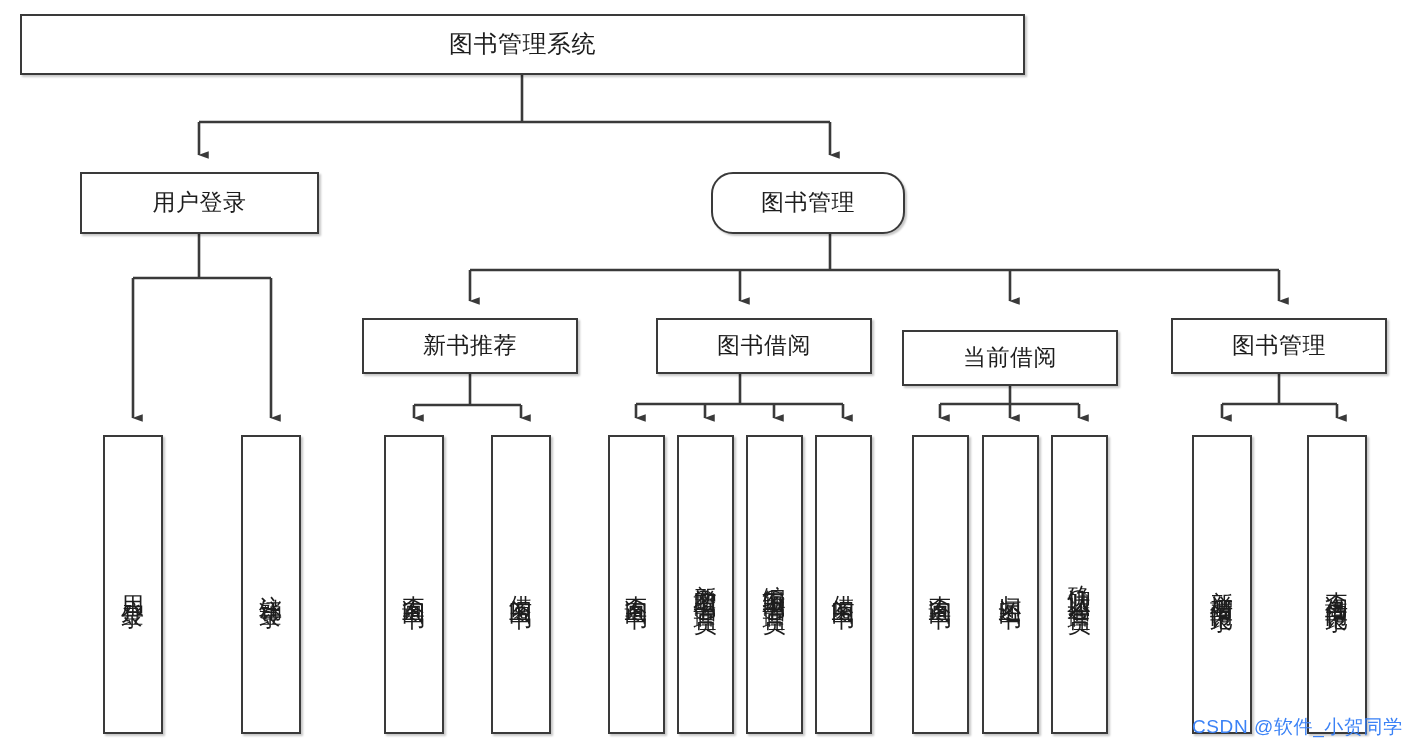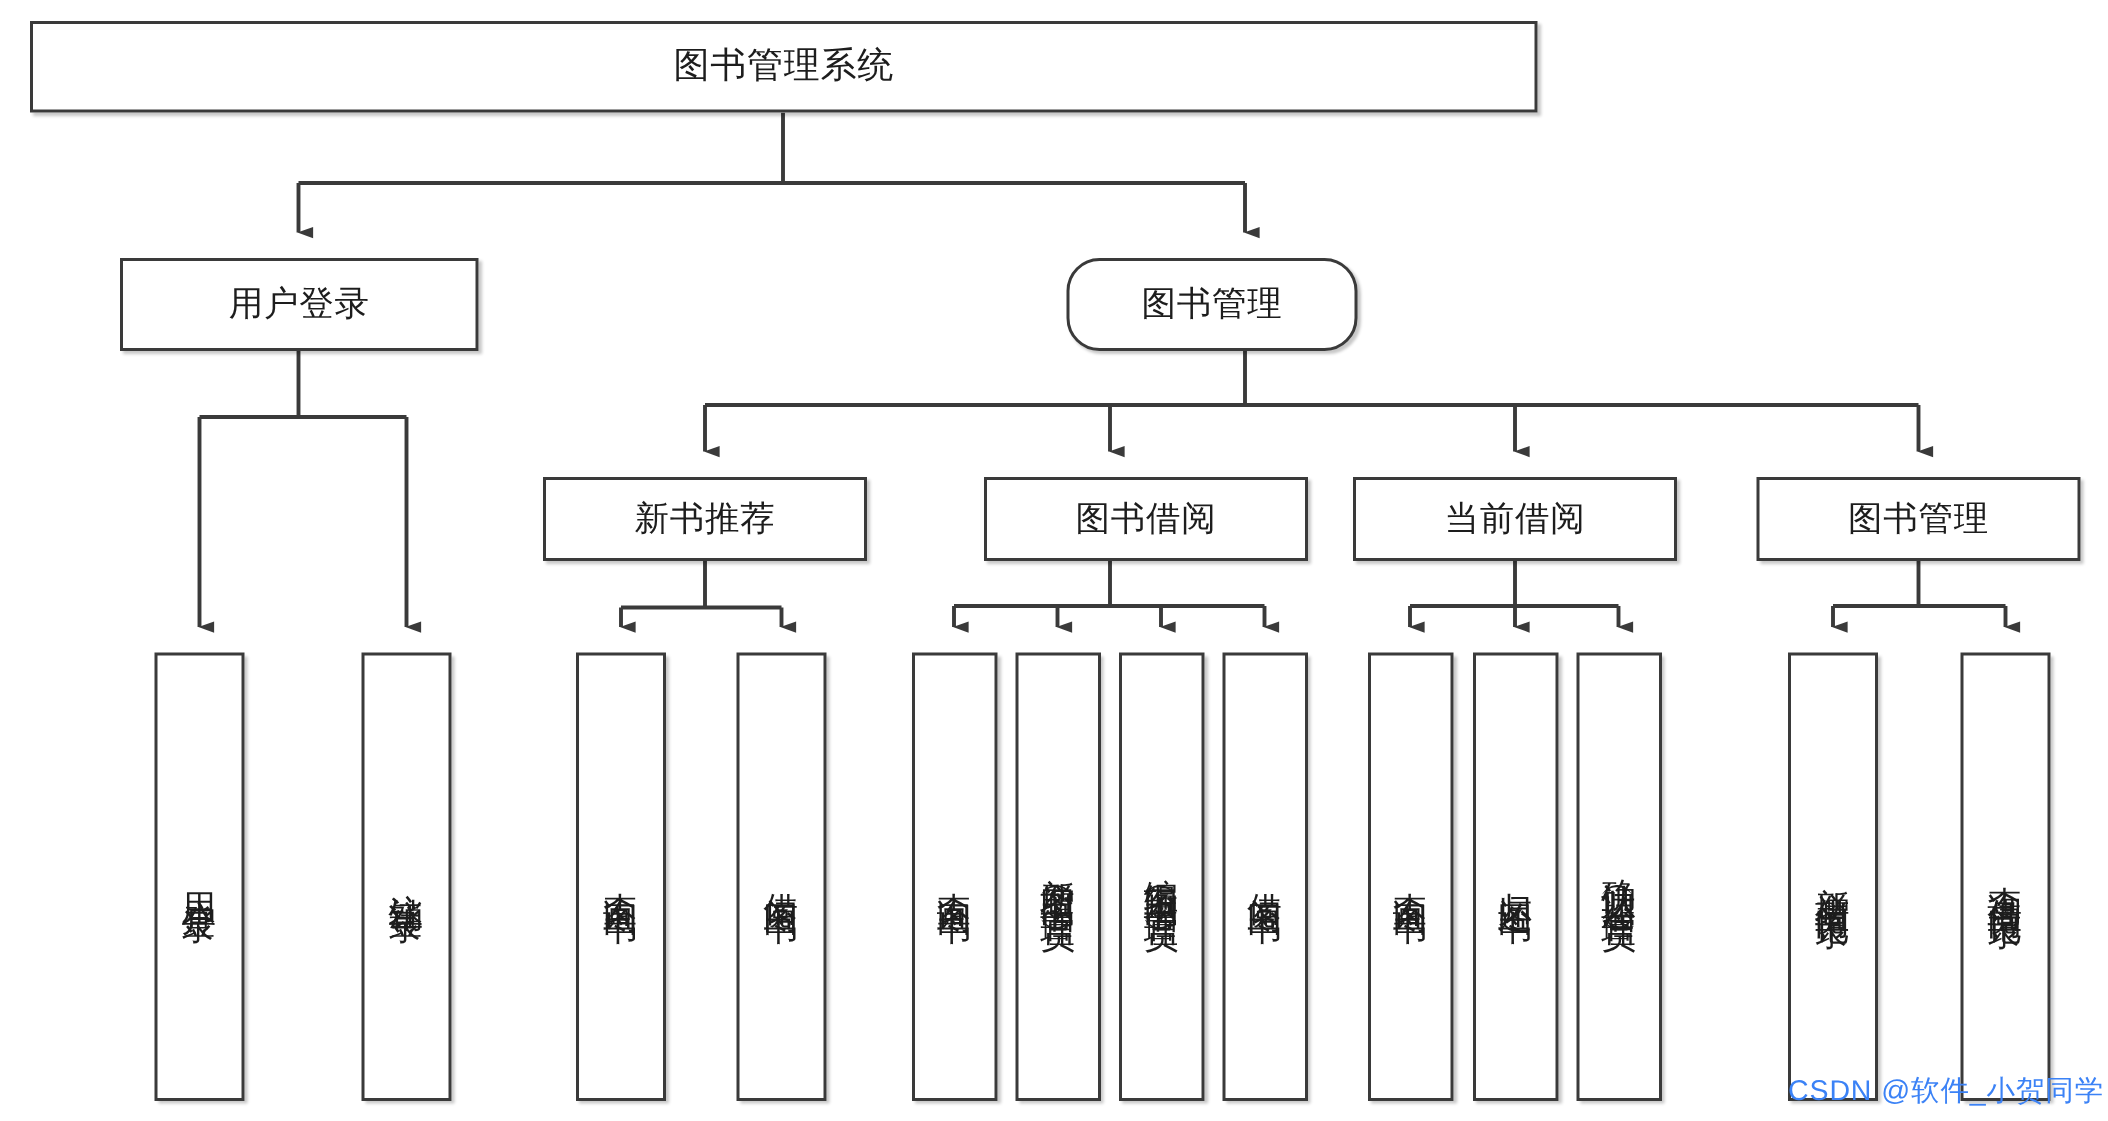--- a/index.html
+++ b/index.html
@@ -146,21 +146,21 @@
   </div>
 
   <div class="node horizontal" style="left:362px; top:318px; width:216px; height:56px;">
     <span class="node-label">新书推荐</span>
   </div>
 
   <div class="node horizontal" style="left:632px; top:318px; width:216px; height:56px;margin-left:24px;">
     <span class="node-label">图书借阅</span>
   </div>
 
-  <div class="node horizontal" style="left:902px; top:318px; width:216px; height:56px;">
+  <div class="node horizontal" style="left:902px; top:330px; width:216px; height:56px;">
     <span class="node-label">当前借阅</span>
   </div>
 
   <div class="node horizontal" style="left:1171px; top:318px; width:216px; height:56px;">
     <span class="node-label">图书管理</span>
   </div>
 
   <div class="node vertical" style="left:103px; top:435px; width:60px; height:299px;">
     <span class="node-label">用户登录</span>
   </div>

